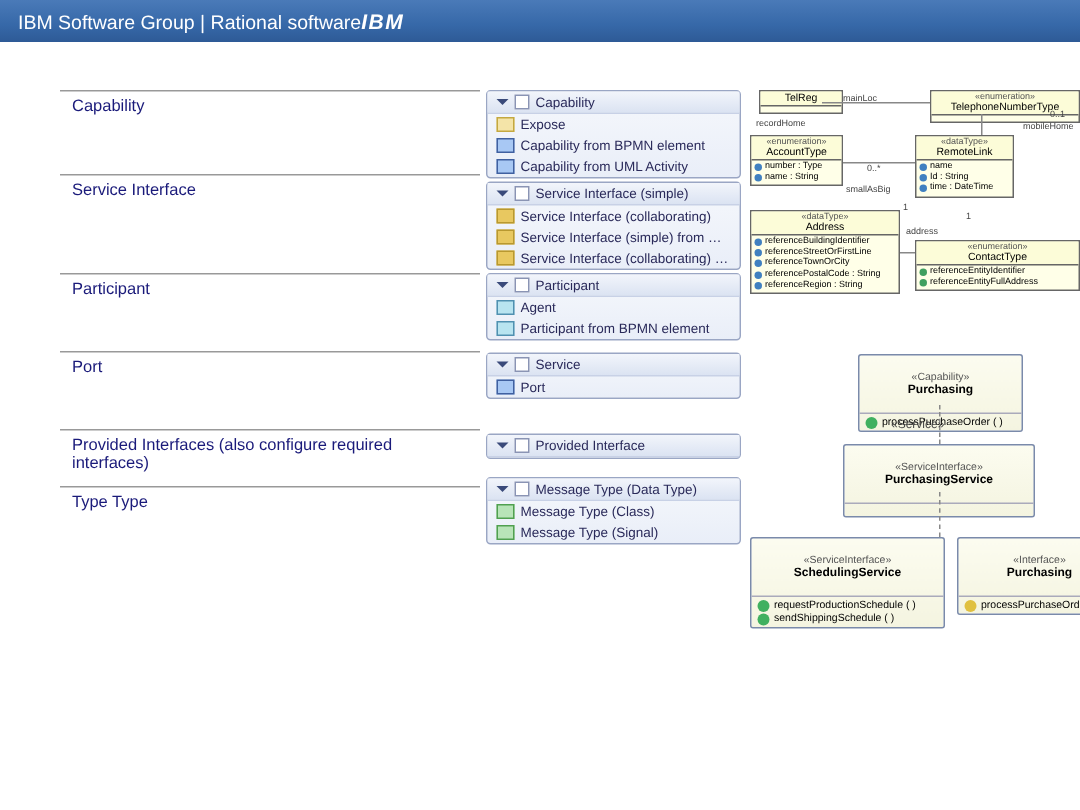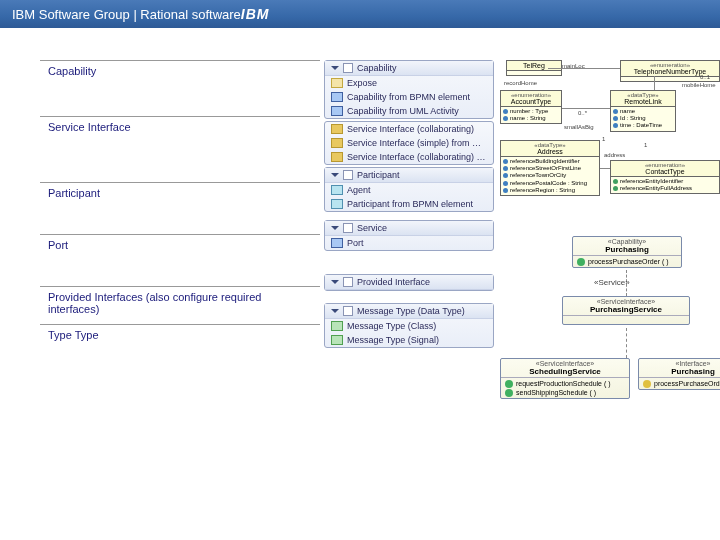--- a/index.html
+++ b/index.html
@@ -172,21 +172,21 @@
   }
   .service-box {
     position: absolute;
     border: 1px solid #7a8aaa;
     background: linear-gradient(to bottom,#fcfcf0,#f4f4e0);
     font-size: 8px;
     border-radius: 2px;
   }
   .service-box .sb-head {
     border-bottom: 1px solid #aab;
-    padding: 1px 4px;
+    padding: 11px 4px;
     text-align: center;
   }
   .service-box .sb-head .st { font-size:7px; color:#555; display:block; }
   .service-box .sb-head .nm { font-weight: bold; }
   .service-box .sb-body {
     padding: 1px 4px;
     font-size: 7px;
     line-height: 1.3;
   }
   .service-box .sb-body .srow { display:flex; align-items:center; gap:3px; white-space:nowrap; }
@@ -251,20 +251,25 @@
           <span class="mi-icon blue"></span>
           <span class="menu-text">Capability from BPMN element</span>
         </div>
       <div class="menu-item">
           <span class="mi-icon blue"></span>
           <span class="menu-text">Capability from UML Activity</span>
         </div>
     </div>
 
     <div class="menu-group" style="margin-top:2px">
+      <div class="menu-header">
+        <span class="arrow"></span>
+        <span class="icon-box"></span>
+        <span class="menu-text">Service Interface (simple)</span>
+      </div>
       <div class="menu-item">
           <span class="mi-icon gold"></span>
           <span class="menu-text">Service Interface (collaborating)</span>
         </div>
       <div class="menu-item">
           <span class="mi-icon gold"></span>
           <span class="menu-text">Service Interface (simple) from BPMN class</span>
         </div>
       <div class="menu-item">
           <span class="mi-icon gold"></span>

